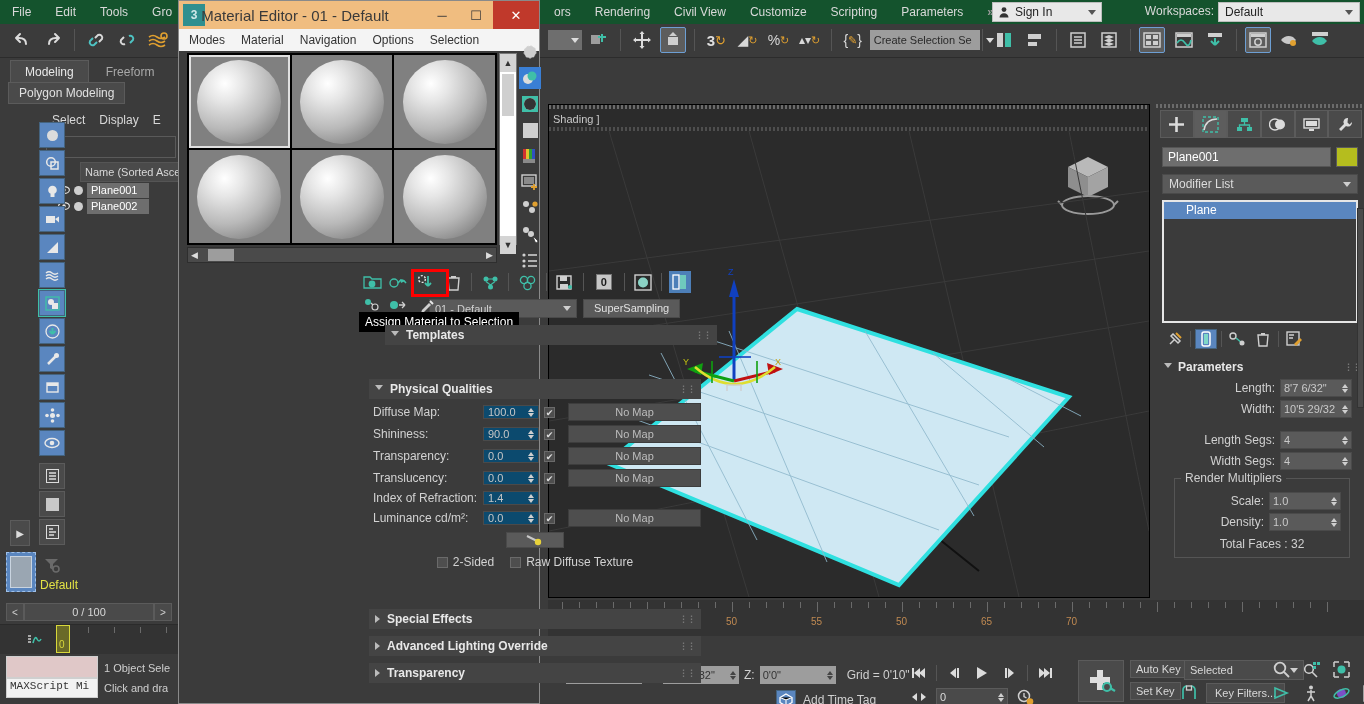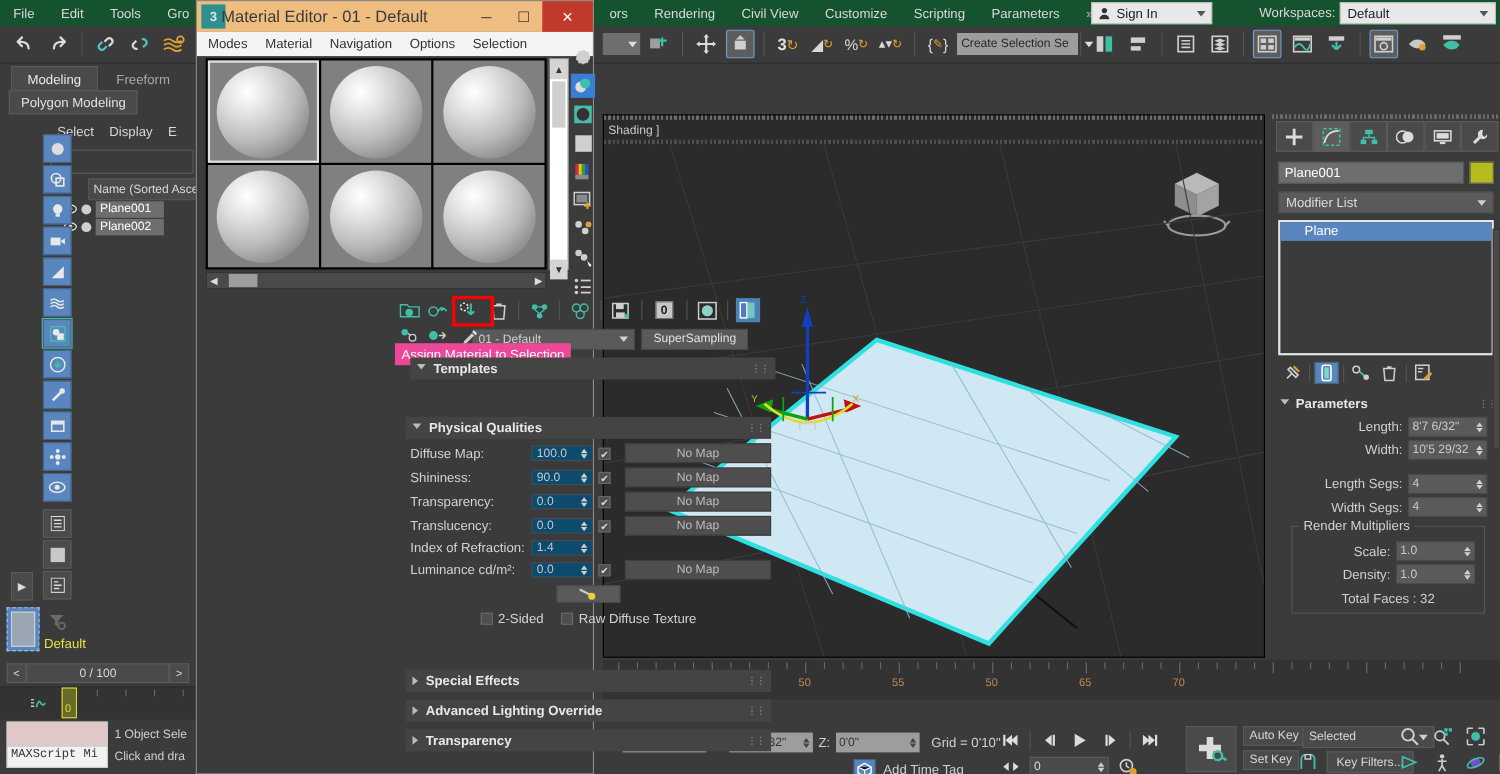--- a/index.html
+++ b/index.html
@@ -201,21 +201,21 @@
   .vbtn.on{background:#3a7fd5;}
   #mehscroll { position:absolute; left:8px; top:246px; width:310px; height:16px;
                background:#4a4a4a; border:1px solid #2e2e2e; display:flex;
                justify-content:space-between; align-items:center; color:#ddd; font-size:9px;}
   #mehscroll .hthumb{width:26px;height:12px;background:#9d9d9d;margin-left:10px;}
   #metb { position:absolute; left:182px; top:270px; width:348px; height:24px; }
   #metb .mbtn2 { width:22px;height:22px;display:inline-flex;align-items:center;
                  justify-content:center;vertical-align:middle;}
   #highlight { position:absolute; left:232px; top:268px; width:38px; height:28px;
                border:3px solid #ff0000; }
-  #tooltip { position:absolute; left:180px; top:311px; background:#ec4899; color:#fff;
+  #tooltip { position:absolute; left:180px; top:311px; background:#000000; color:#fff;
              font-size:12px; padding:3px 6px; }
   #menamerow { position:absolute; left:250px; top:298px; width:282px; height:19px;
                display:flex; gap:6px; align-items:center;}
   .mename { width:148px;height:19px;background:#5a5a5a;border:1px solid #4a4a4a;
             color:#cfcfcf;font-size:11px;padding:2px 5px;display:flex;align-items:center;}
   .mename .cap{flex:1;}
   .mebtn2 { height:19px;background:#5a5a5a;border:1px solid #4a4a4a;color:#e0e0e0;
             font-size:11px;padding:2px 10px;}
   .merollhdr { margin:0 8px; height:20px; background:#444; color:#e8e8e8;
                font-size:12px; font-weight:bold; display:flex; align-items:center;
@@ -1286,21 +1286,21 @@
   </div>
   <div class="abs" style="left:240px;top:298px;width:16px;height:16px">
     <svg width="16" height="16" viewBox="0 0 16 16">
         <path d="M2 14l3-1 7-7-2-2-7 7z" fill="#cfcfcf"></path>
         <path d="M11 2l3 3" stroke="#e8e8e8" stroke-width="2"></path>
       </svg>
   </div>
 
   <div id="tooltip">Assign Material to Selection</div>
 
-  <div class="abs" style="left:186px;top:324px;width:348px;text-align:center;">
+  <div class="abs" style="left:198px;top:324px;width:348px;text-align:center;">
     <div class="merollhdr">
       <span class="tri open"></span>
       <span>Templates</span>
       <span class="grip">⋮⋮</span>
     </div>
   </div>
 
   <div class="abs" style="left:182px;top:378px;width:348px;">
     <div class="merollhdr">
       <span class="tri open"></span>

